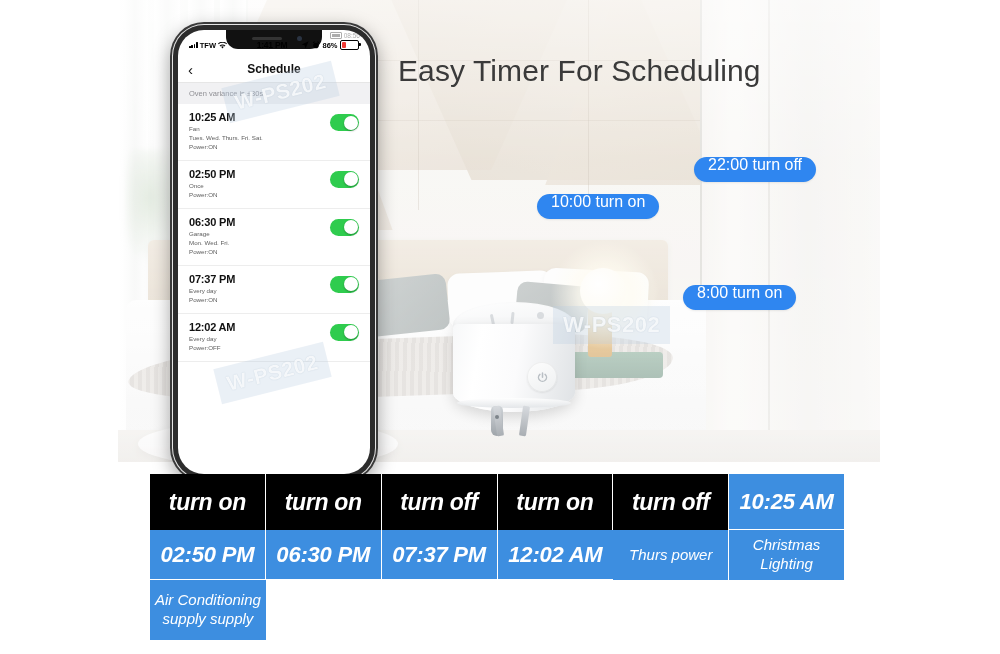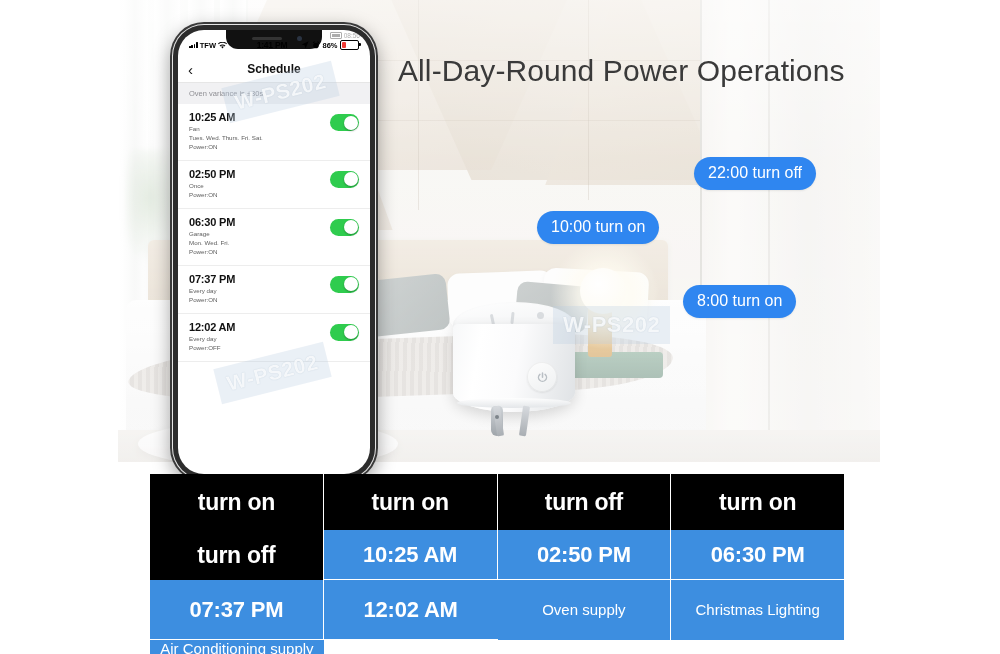--- a/index.html
+++ b/index.html
@@ -99,25 +99,25 @@
     position:absolute;left:398px;top:52px;width:470px;
     color:#3a3a3a;font-size:30px;line-height:1.28;font-weight:400;
     letter-spacing:.1px;text-align:left;
   }
   .headline div{white-space:nowrap;}
 
   
   .bubble{
     position:absolute;background:#2f86f0;color:#fff;border-radius:18px;
     font-size:16px;font-weight:400;line-height:1;
-    padding:8px 14px 9px;white-space:nowrap;
+    padding:0 14px 9px;white-space:nowrap;
     box-shadow:0 1px 2px rgba(0,0,0,.08);
   }
   #bubble-0{left:694px;top:157px;}
-  #bubble-1{left:537px;top:211px;}
+  #bubble-1{left:537px;top:194px;}
   #bubble-2{left:683px;top:285px;}
 
   
   .phone{
     position:absolute;left:170px;top:22px;width:208px;height:460px;
     background:#e5e5e5;border-radius:34px;
     box-shadow:0 6px 18px rgba(0,0,0,.34), 0 0 0 2px #3a3a3a inset;
   }
   .phone-edge{position:absolute;inset:3px;border-radius:31px;background:#2c2c2c;}
   .screen{
@@ -227,23 +227,24 @@
   }
   #wm-0{left:224px;top:74px;transform:rotate(-14deg);font-size:21px;}
   #wm-1{left:216px;top:355px;transform:rotate(-14deg);font-size:21px;}
   #wm-2{left:553px;top:306px;font-size:22px;}
   #wm-3{left:222px;top:555px;font-size:20px;}
   #wm-4{left:645px;top:494px;font-size:18px;}
 
   
   .table{
     position:absolute;left:150px;top:474px;width:695px;height:166px;
-    display:grid;grid-template-columns:repeat(4,1fr);
+    display:grid;grid-template-columns:repeat(6,1fr);
     grid-template-rows:56px 50px 60px;
     background:#ffffff;
+    font-style:italic;
   }
   .th{
     background:#000;color:#fff;display:flex;align-items:center;justify-content:center;
     font-size:23px;font-weight:700;letter-spacing:-.3px;
     border-right:1px solid #ffffff;box-sizing:border-box;
   }
   .th:last-of-type{border-right:none;}
   .tt{
     background:#3d8ee0;color:#fff;display:flex;align-items:center;justify-content:center;
     font-size:22px;font-weight:700;letter-spacing:-.2px;
@@ -297,21 +298,21 @@
     <div class="lampbulb"></div>
 
     <div class="floor"></div>
     <div class="fgtable"></div>
 
     <div class="wash"></div>
     <div class="wash2"></div>
   </div>
 
   <div class="headline">
-    <div>All-Day-Round Power Operations</div>
+    <div>Easy Timer For Scheduling</div>
   </div>
 
   <div class="bubble" id="bubble-0">22:00 turn off</div>
   <div class="bubble" id="bubble-1">10:00 turn on</div>
   <div class="bubble" id="bubble-2">8:00 turn on</div>
 
   <div class="phone">
     <div class="phone-edge"></div>
     <div class="screen">
 
@@ -463,18 +464,18 @@
     <div class="th">turn off</div>
     <div class="th">turn on</div>
     <div class="th">turn off</div>
 
     <div class="tt">10:25 AM</div>
     <div class="tt">02:50 PM</div>
     <div class="tt">06:30 PM</div>
     <div class="tt">07:37 PM</div>
     <div class="tt last">12:02 AM</div>
 
-    <div class="td">Oven supply</div>
+    <div class="td">Thurs power</div>
     <div class="td">Christmas Lighting</div>
     <div class="td last">Air Conditioning supply supply</div>
   </div>
 
 </div>
 
 </body></html>

